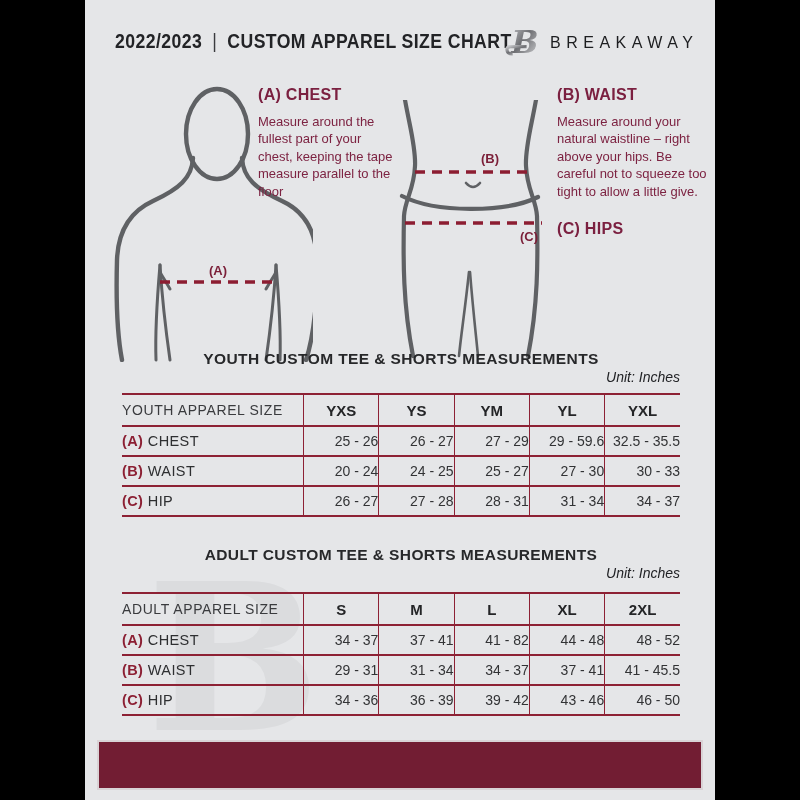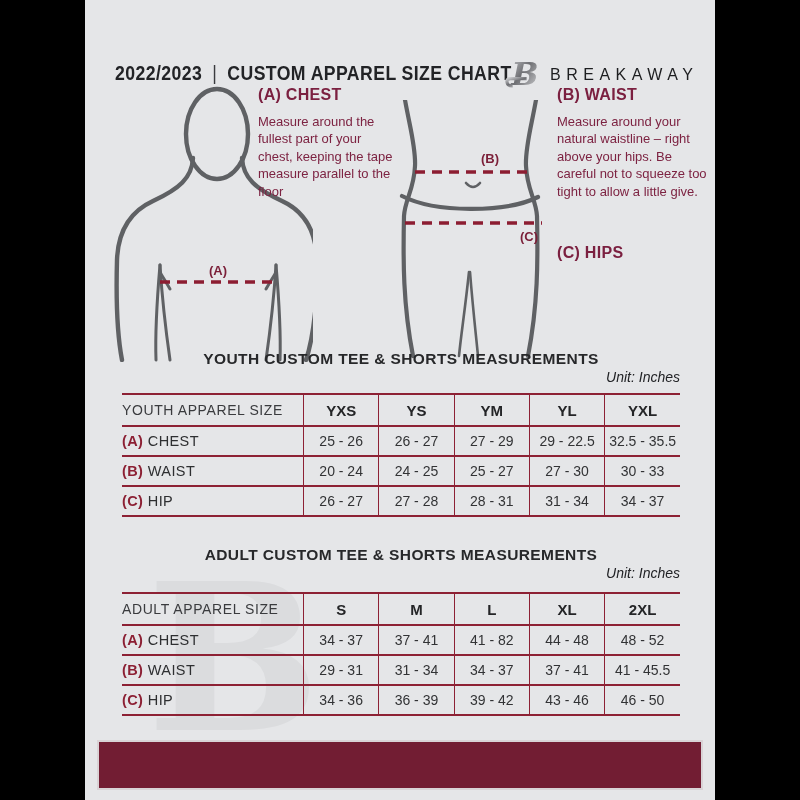--- a/index.html
+++ b/index.html
@@ -1,21 +1,21 @@
 <!DOCTYPE html>
 <html><head>
 <meta charset="utf-8">
 <style>
   html,body{margin:0;padding:0;background:#000;}
   .stage{position:relative;width:800px;height:800px;background:#000;overflow:hidden;
          font-family:"Liberation Sans",sans-serif;}
   .content{position:absolute;left:85px;top:0;width:630px;height:800px;background:#e5e6e8;overflow:hidden;}
 
   
-  .header{position:absolute;left:30px;top:22px;width:570px;height:40px;margin-top:32px;}
+  .header{position:absolute;left:30px;top:22px;width:570px;height:40px;}
   .headline{position:absolute;left:0;top:7px;white-space:nowrap;
             font-size:21px;font-weight:700;color:#222326;letter-spacing:.5px;
             transform:scaleX(.84);transform-origin:left center;}
   .headline .pipe{font-weight:400;color:#3a3b3e;margin:0 12px;}
   .brand{position:absolute;left:390px;top:0;display:flex;align-items:center;gap:9px;}
   .brand svg{display:block;}
   .brand-name{font-size:16px;font-weight:400;color:#1d1e20;letter-spacing:5.5px;}
 
   
   .guide-text{position:absolute;}
@@ -31,21 +31,21 @@
   table.sizes td{padding:0;background:transparent;}
   table.sizes tr{height:30px;}
   table.sizes tr.hdr{height:32px;margin-top:26px;}
   table.sizes td{border-top:2px solid #8d2134;}
   table.sizes tr:last-child td{border-bottom:2px solid #8d2134;}
   table.sizes td + td{border-left:1.5px solid #8d2134;}
   td.lbl{width:181px;text-align:left;padding-left:13px;font-size:14.5px;color:#2e2f31;letter-spacing:.4px;}
   td.lbl .ltr{font-weight:700;color:#8c2034;}
   td.hdr-lbl{width:181px;text-align:left;padding-left:13px;font-size:14px;color:#3a3b3e;letter-spacing:.6px;}
   td.size-h{font-size:15px;font-weight:700;color:#242527;text-align:center;}
-  td.val{font-size:14px;color:#323335;text-align:center;}
+  td.val{font-size:14px;color:#323335;text-align:right;}
 
   
   .watermark{position:absolute;left:62px;top:556px;font-family:"DejaVu Serif",serif;font-weight:700;
              font-size:205px;line-height:205px;color:#dbdcde;z-index:0;user-select:none;}
   .layer{position:relative;z-index:1;}
   .footer-bar{position:absolute;left:12px;top:740px;width:602px;height:46px;
               background:#721d33;border:2px solid #d9d3d6;z-index:2;}
 </style>
 </head>
 <body>
@@ -116,21 +116,21 @@
       </svg>
 
       <div class="guide-text" style="left:173px;top:86px;width:138px;">
         <p class="guide-heading">(A) CHEST</p>
         <p class="guide-body">Measure around the fullest part of your chest, keeping the tape measure parallel to the floor</p>
       </div>
       <div class="guide-text" style="left:472px;top:86px;width:152px;">
         <p class="guide-heading">(B) WAIST</p>
         <p class="guide-body">Measure around your natural waistline – right above your hips. Be careful not to squeeze too tight to allow a little give.</p>
       </div>
-      <div class="guide-text" style="left:472px;top:220px;width:152px;margin-top:24px;">
+      <div class="guide-text" style="left:472px;top:220px;width:152px;">
         <p class="guide-heading">(C) HIPS</p>
       </div>
 
       <div class="size-section" style="top:350px;">
         <p class="section-title">YOUTH CUSTOM TEE &amp; SHORTS MEASUREMENTS</p>
         <p class="unit-label">Unit: Inches</p>
         <table class="sizes">
           <tbody>
               <tr class="hdr">
             <td class="hdr-lbl">YOUTH APPAREL SIZE</td>
@@ -138,21 +138,21 @@
             <td class="size-h">YS</td>
             <td class="size-h">YM</td>
             <td class="size-h">YL</td>
             <td class="size-h">YXL</td>
           </tr>
           <tr>
             <td class="lbl"><span class="ltr">(A)</span> <span>CHEST</span></td>
             <td class="val">25 - 26</td>
             <td class="val">26 - 27</td>
             <td class="val">27 - 29</td>
-            <td class="val">29 - 22.5</td>
+            <td class="val">29 - 59.6</td>
             <td class="val">32.5 - 35.5</td>
           </tr>
           <tr>
             <td class="lbl"><span class="ltr">(B)</span> <span>WAIST</span></td>
             <td class="val">20 - 24</td>
             <td class="val">24 - 25</td>
             <td class="val">25 - 27</td>
             <td class="val">27 - 30</td>
             <td class="val">30 - 33</td>
           </tr>

